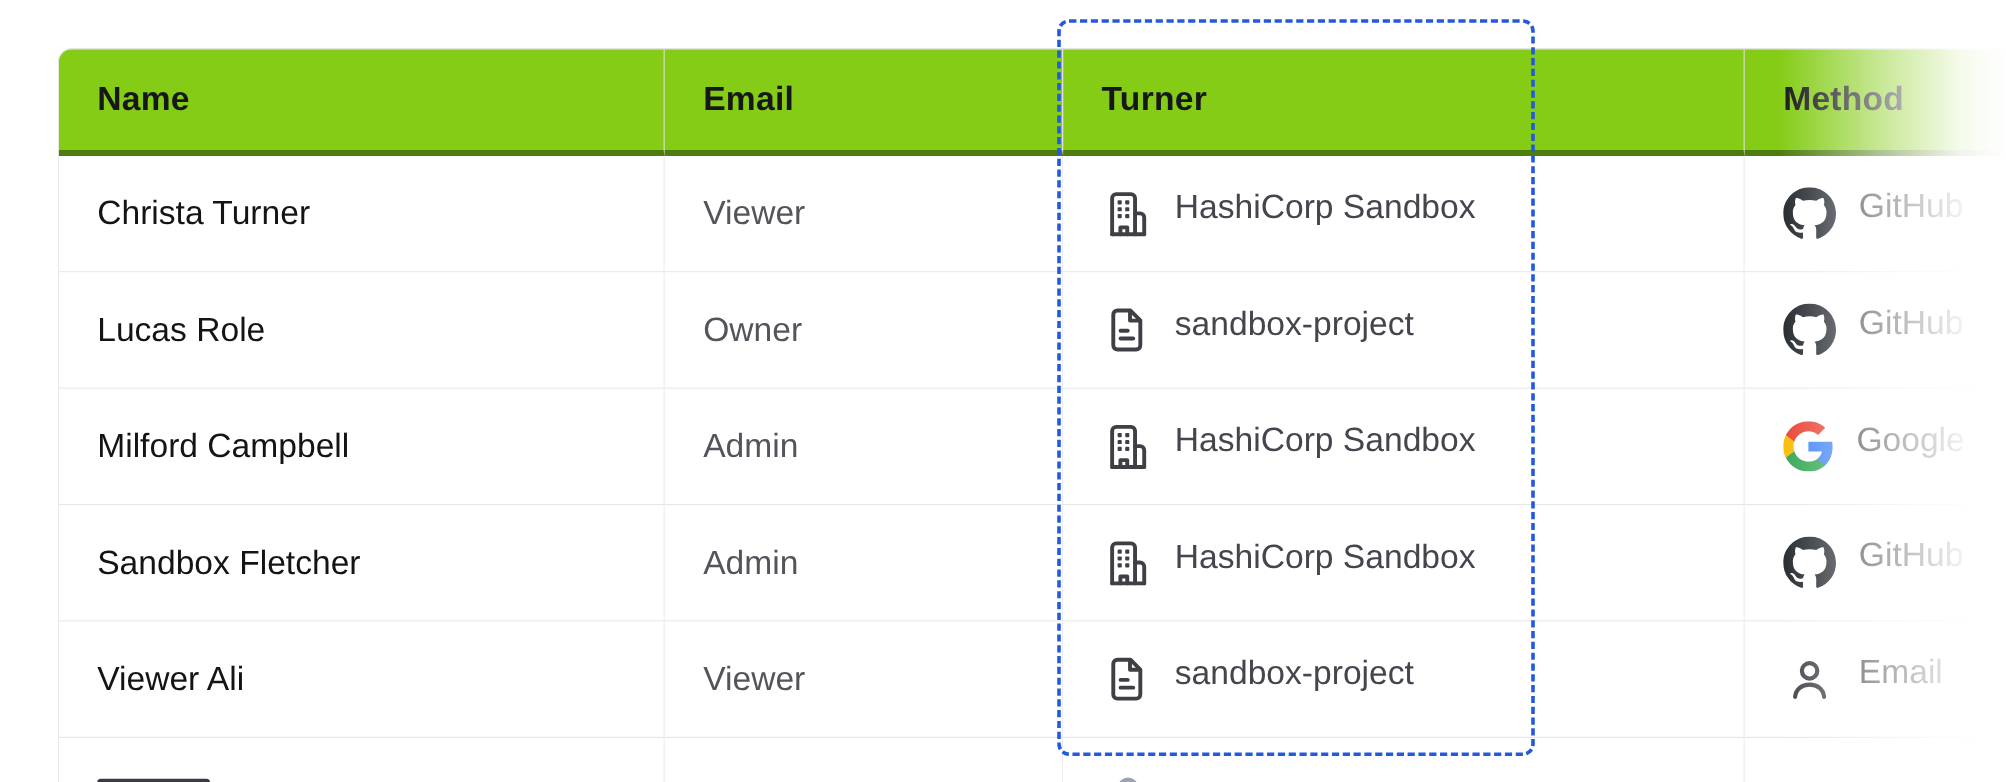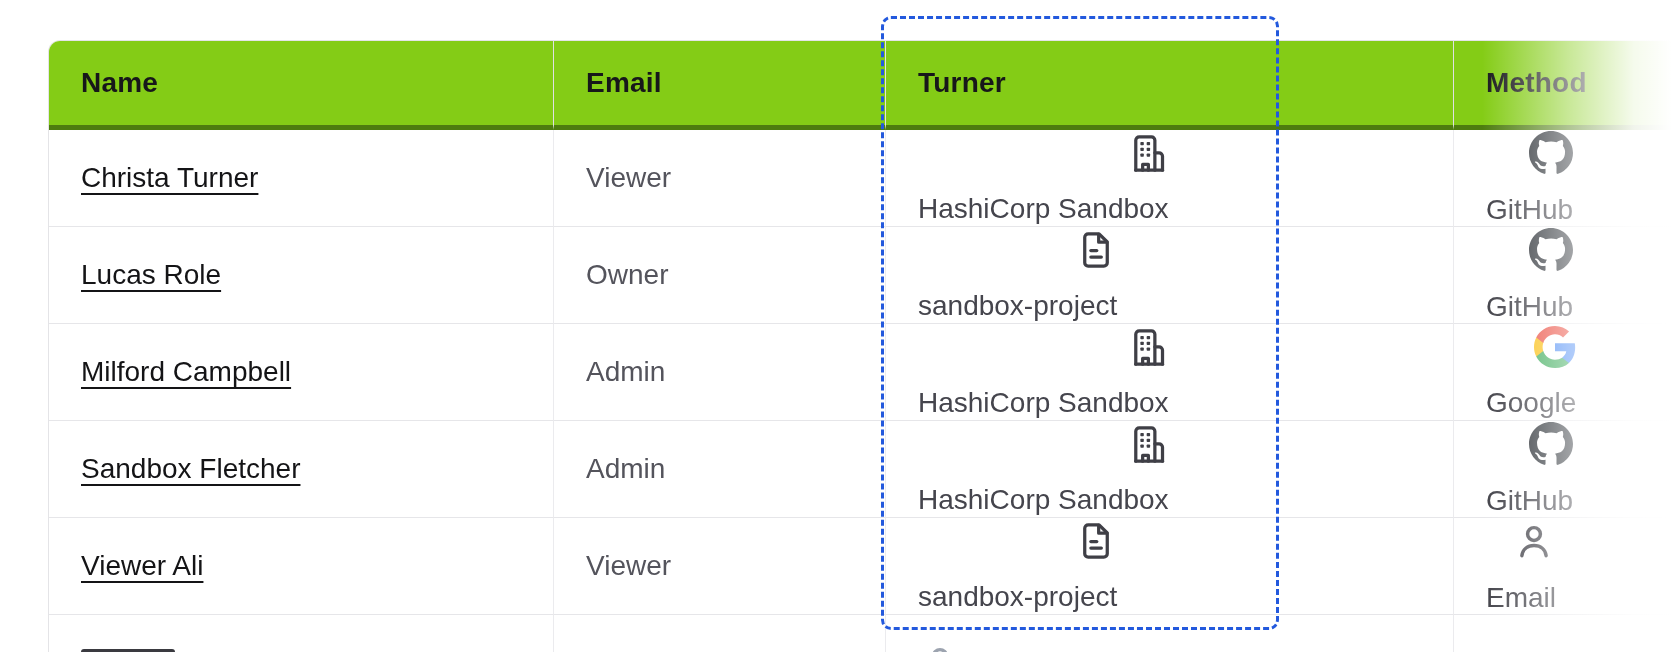--- a/index.html
+++ b/index.html
@@ -53,30 +53,29 @@
     font-size: 28px;
     font-weight: 700;
     color: #17171a;
     letter-spacing: 0.2px;
   }
 
   
   .name-link {
     font-size: 28px;
     color: #141416;
-    text-decoration: underline;
     text-decoration-thickness: 2px;
     text-underline-offset: 6px;
     cursor: pointer;
   }
   .role-text  { font-size: 28px; color: #54545c; }
   .scope-text { font-size: 28px; color: #45454d; }
   .method-text{ font-size: 28px; color: #3f3f46; }
 
-  .icon-gap { display: inline-flex; align-items: flex-end; gap: 19px; flex-direction: column; }
+  .icon-gap { display: inline-flex; align-items: flex-start; gap: 19px; }
   .svg-icon { flex: 0 0 auto; display: block; }
 
   
   .scope-highlight {
     position: absolute;
     left: 881px;
     top: 16px;
     width: 398px;
     height: 614px;
     border: 3px dashed #2359dd;

